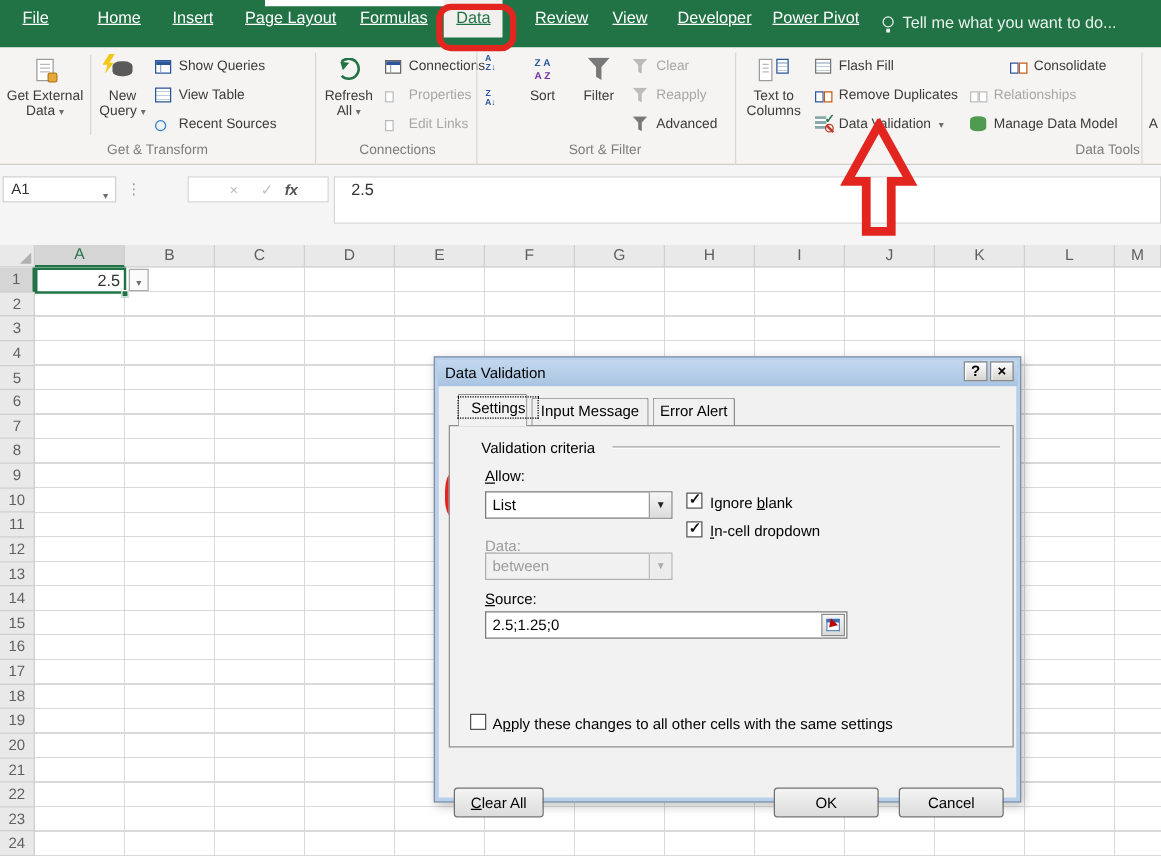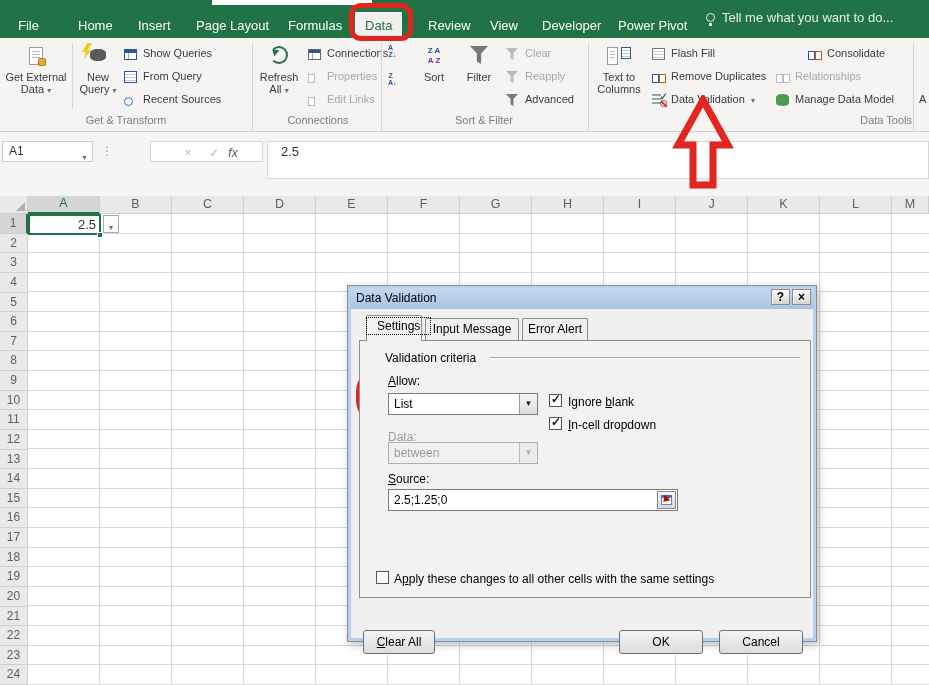--- a/index.html
+++ b/index.html
@@ -2,22 +2,22 @@
 <html><head>
 <meta charset="utf-8">
 <style>
   * { margin:0; padding:0; box-sizing:border-box; }
   html,body { width:929px; height:685px; overflow:hidden;
     font-family:"Liberation Sans", sans-serif; background:#fff; }
   #app { position:relative; width:929px; height:685px; }
 
   
   #tabbar { position:absolute; left:0; top:0; width:929px; height:38px; background:#217346; }
-  .rtab { position:absolute; top:12px; height:30px; line-height:28px; padding:0 10px;
-    color:#fff; font-size:13px; cursor:pointer; }
+  .rtab { position:absolute; top:0; height:30px; line-height:28px; padding:0 10px;
+    color:#fff; font-size:13px; cursor:pointer;text-decoration:underline; }
   .rtab.active { background:#f1f0ee; color:#217346; }
   #title-remnant { position:absolute; left:212px; top:0; width:160px; height:5px; background:#fff; }
   #tellme { position:absolute; left:706px; top:10px; color:rgba(255,255,255,.9); font-size:13px; }
   .bulb { display:inline-block; width:9px; height:9px; border:1.5px solid rgba(255,255,255,.9);
     border-radius:50%; position:relative; margin-right:7px; }
   .bulb::after { content:""; position:absolute; left:2px; top:9px; width:3px; height:3px;
     background:rgba(255,255,255,.9); }
 
   
   #ribbon { position:absolute; left:0; top:38px; width:929px; height:94px; background:#f5f4f2;
@@ -74,21 +74,21 @@
   .mdm { display:inline-block; width:13px; height:12px; background:#4e9a51; border-radius:6px/3px; }
 
   
   #fbar { position:absolute; left:0; top:132px; width:929px; height:64px; background:#f5f5f5; }
   #namebox { position:absolute; left:2px; top:9px; width:91px; height:21px; background:#fff;
     border:1px solid #cfcfcf; font-size:12px; color:#333; line-height:19px; padding-left:6px; }
   #namebox .nb-arrow { position:absolute; right:4px; top:6px; font-size:7px; color:#6d6d6d; }
   #fdots { position:absolute; left:101px; top:12px; color:#9a9a9a; font-size:12px; letter-spacing:0; }
   #fbtns { position:absolute; left:150px; top:9px; width:113px; height:21px; background:#fff;
     border:1px solid #d6d6d6; text-align:center; line-height:19px; }
-  #fbtns .fx { font-style:italic; font-weight:normal; color:#555; font-size:12px; }
+  #fbtns .fx { font-style:italic; font-weight:bold; color:#555; font-size:12px; }
   #fbtns .gx { color:#bdbdbd; font-size:12px; margin:0 9px; }
   #finput { position:absolute; left:267px; top:9px; right:0; height:38px; background:#fff;
     border:1px solid #d6d6d6; font-size:13px; color:#333; padding:2px 0 0 13px; }
 
   
   #grid { position:absolute; left:0; top:196px; width:929px; height:489px; background:#fff; }
   #chead { position:absolute; left:0; top:0; width:929px; height:18px; background:#e9e9e9;
     border-bottom:1px solid #cfcfcf; }
   .ch { position:absolute; top:0; height:18px; text-align:center; font-size:12.5px; color:#5f5f5f;
     line-height:17px; border-right:1px solid #cfcfcf; cursor:pointer; }
@@ -186,21 +186,21 @@
     <div class="bigbtn" style="left:4px; width:64px;">
       <span class="bicon"><span class="doc" style="margin-top:4px"><i style="top:3px"></i><i style="top:6px"></i><i style="top:9px"></i><span class="y"></span></span></span>
       <span class="lbl"><span>Get External</span><br><span>Data</span> <span class="caret">▾</span></span>
     </div>
     <div class="gsep" style="left:72px; top:6px; height:64px;"></div>
     <div class="bigbtn" style="left:76px; width:44px;">
       <span class="bicon" style="position:relative"><span class="cyl" style="margin-top:6px"></span><span class="bolt" style="left:6px; top:0"></span></span>
       <span class="lbl"><span>New</span><br><span>Query</span> <span class="caret">▾</span></span>
     </div>
     <div class="smallbtn" style="left:124px; top:6px;"><span class="sicon"><span class="mini-tbl"></span></span><span>Show Queries</span></div>
-    <div class="smallbtn" style="left:124px; top:29px;"><span class="sicon"><span class="grid-ic"></span></span><span>From Query</span></div>
+    <div class="smallbtn" style="left:124px; top:29px;"><span class="sicon"><span class="grid-ic"></span></span><span>View Table</span></div>
     <div class="smallbtn" style="left:124px; top:52px;"><span class="sicon"><span class="clockdot"></span></span><span>Recent Sources</span></div>
     <div class="glabel" style="left:20px; width:212px;">Get &amp; Transform</div>
     <div class="gsep" style="left:252px;"></div>
 
     <div class="bigbtn" style="left:256px; width:46px;">
       <span class="bicon"><span class="refresh" style="margin-top:3px"></span></span>
       <span class="lbl"><span>Refresh</span><br><span>All</span> <span class="caret">▾</span></span>
     </div>
     <div class="smallbtn" style="left:308px; top:6px;"><span class="sicon"><span class="mini-tbl" style="border-color:#666"></span></span><span>Connections</span></div>
     <div class="smallbtn grayed" style="left:308px; top:29px;"><span class="sicon"><span class="sq2" style="border-color:#bbb"></span></span><span>Properties</span></div>

